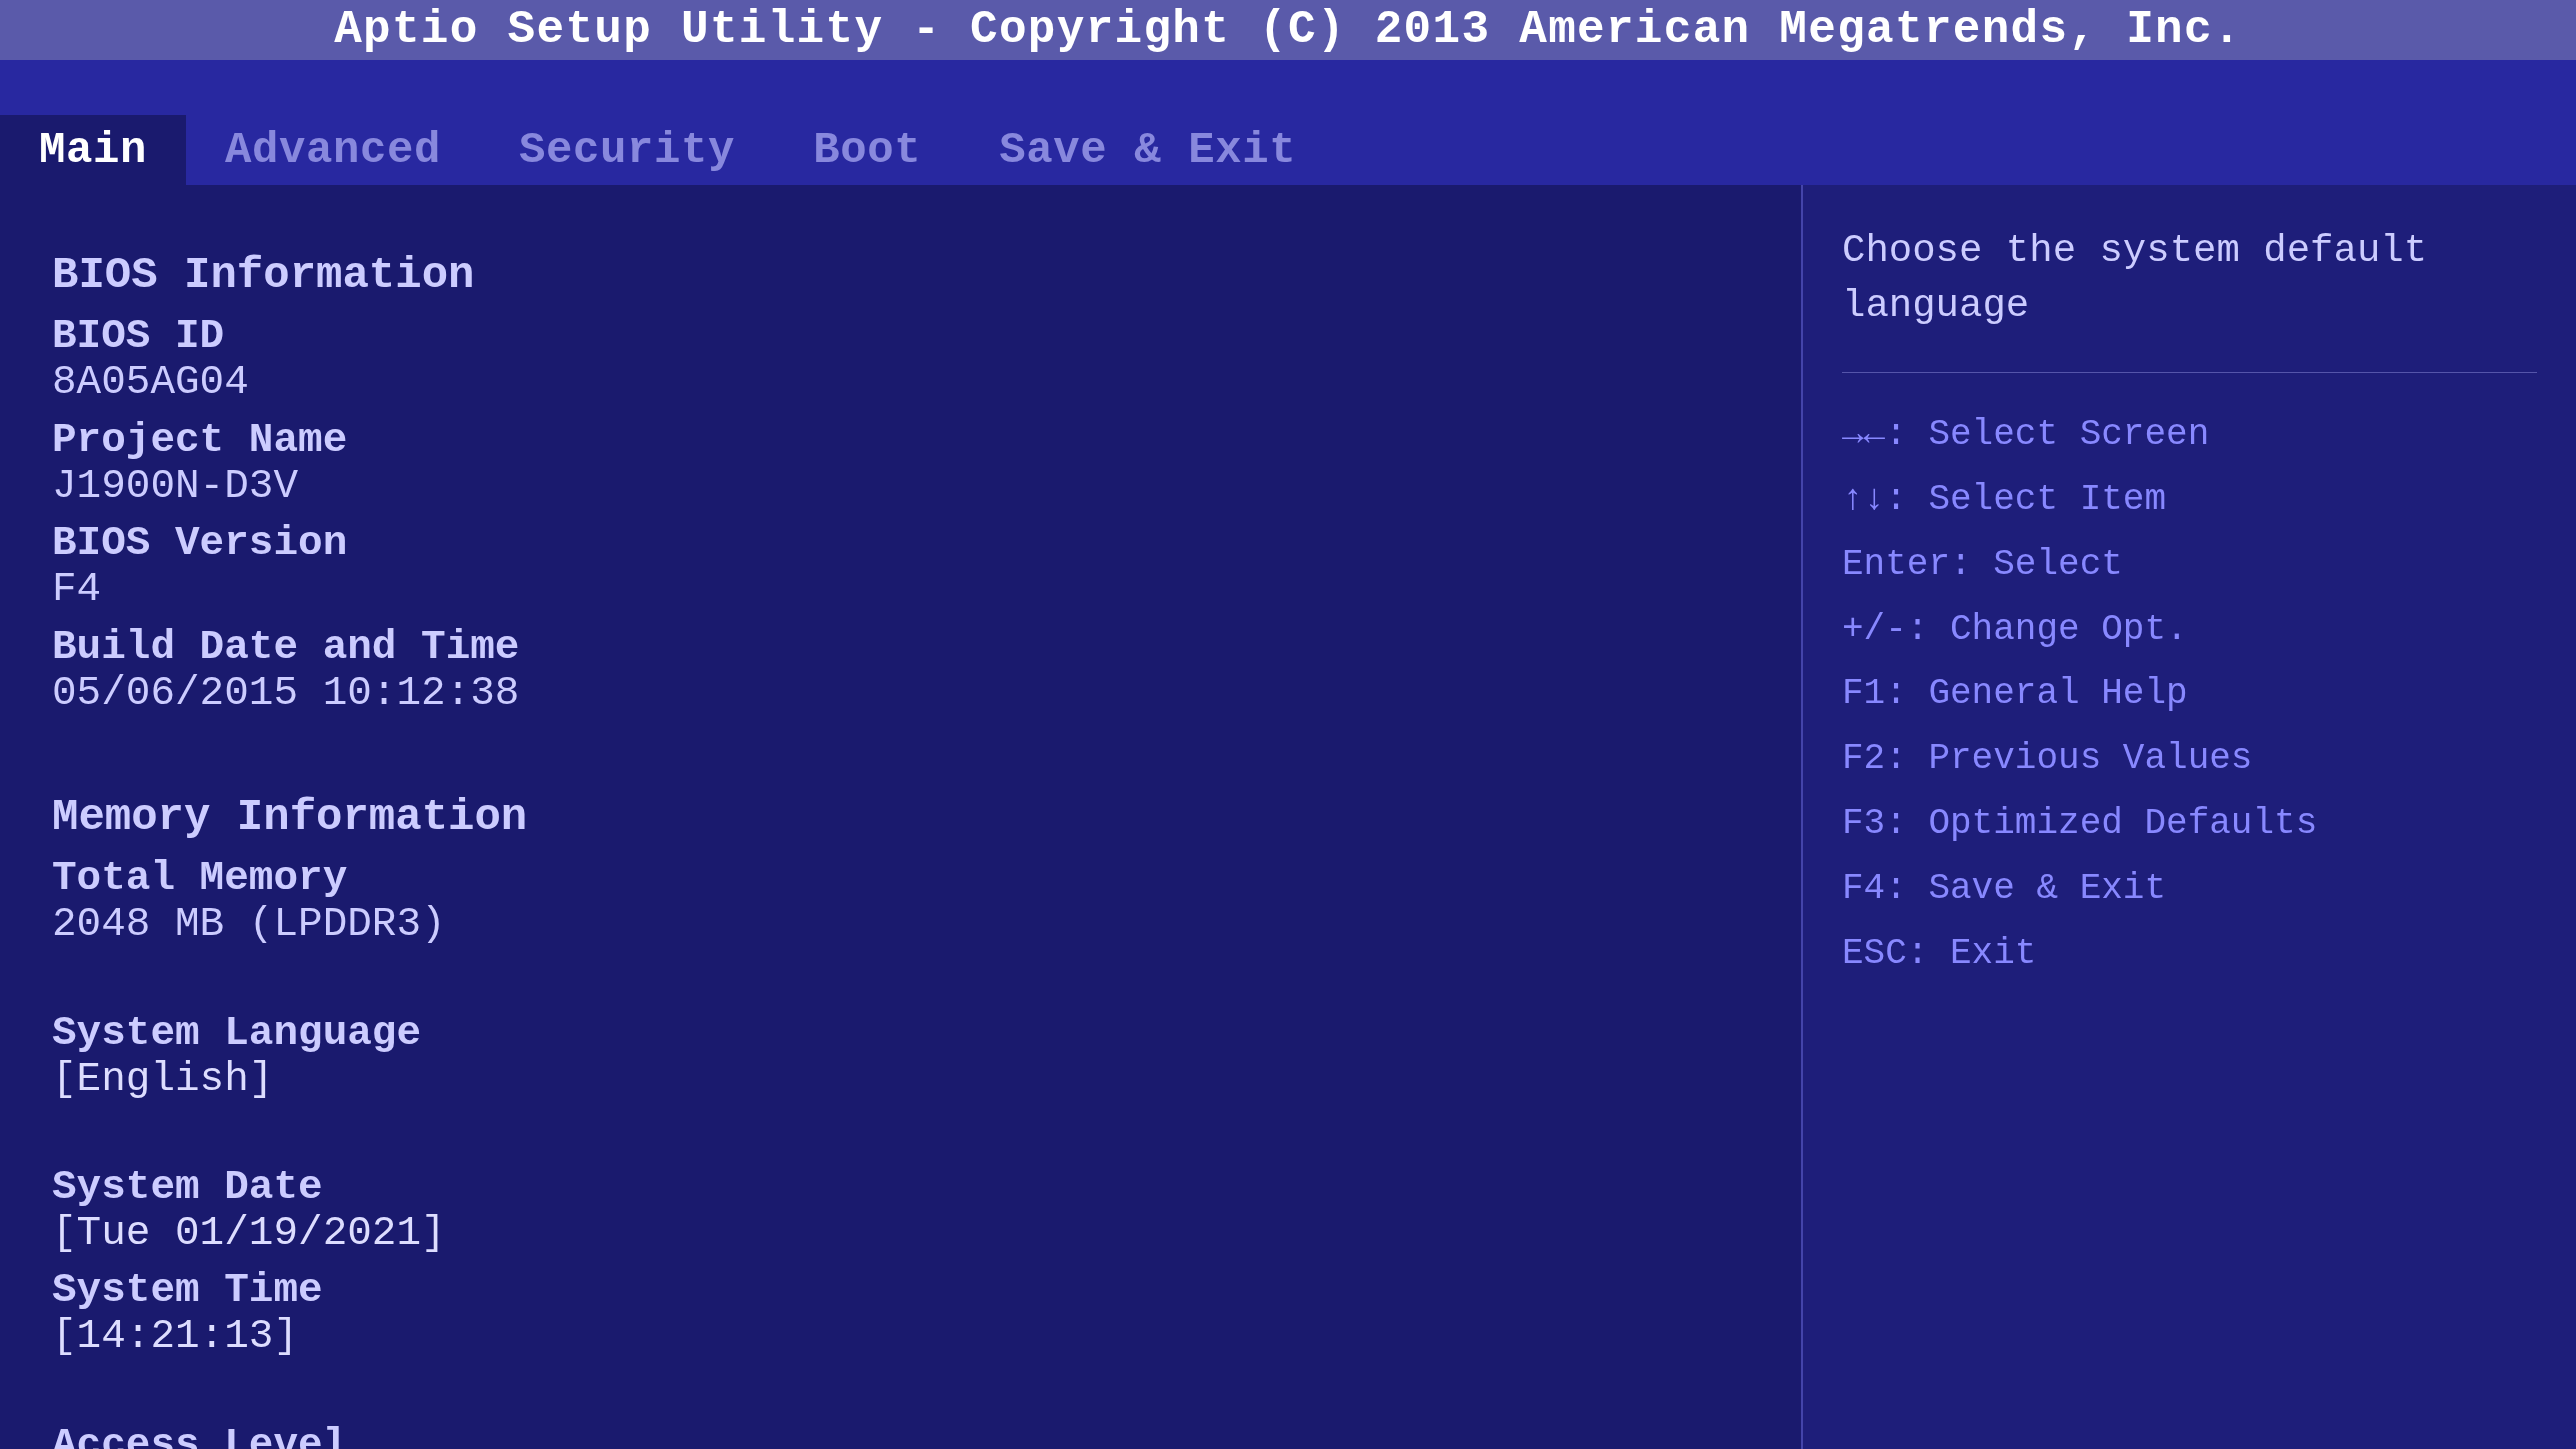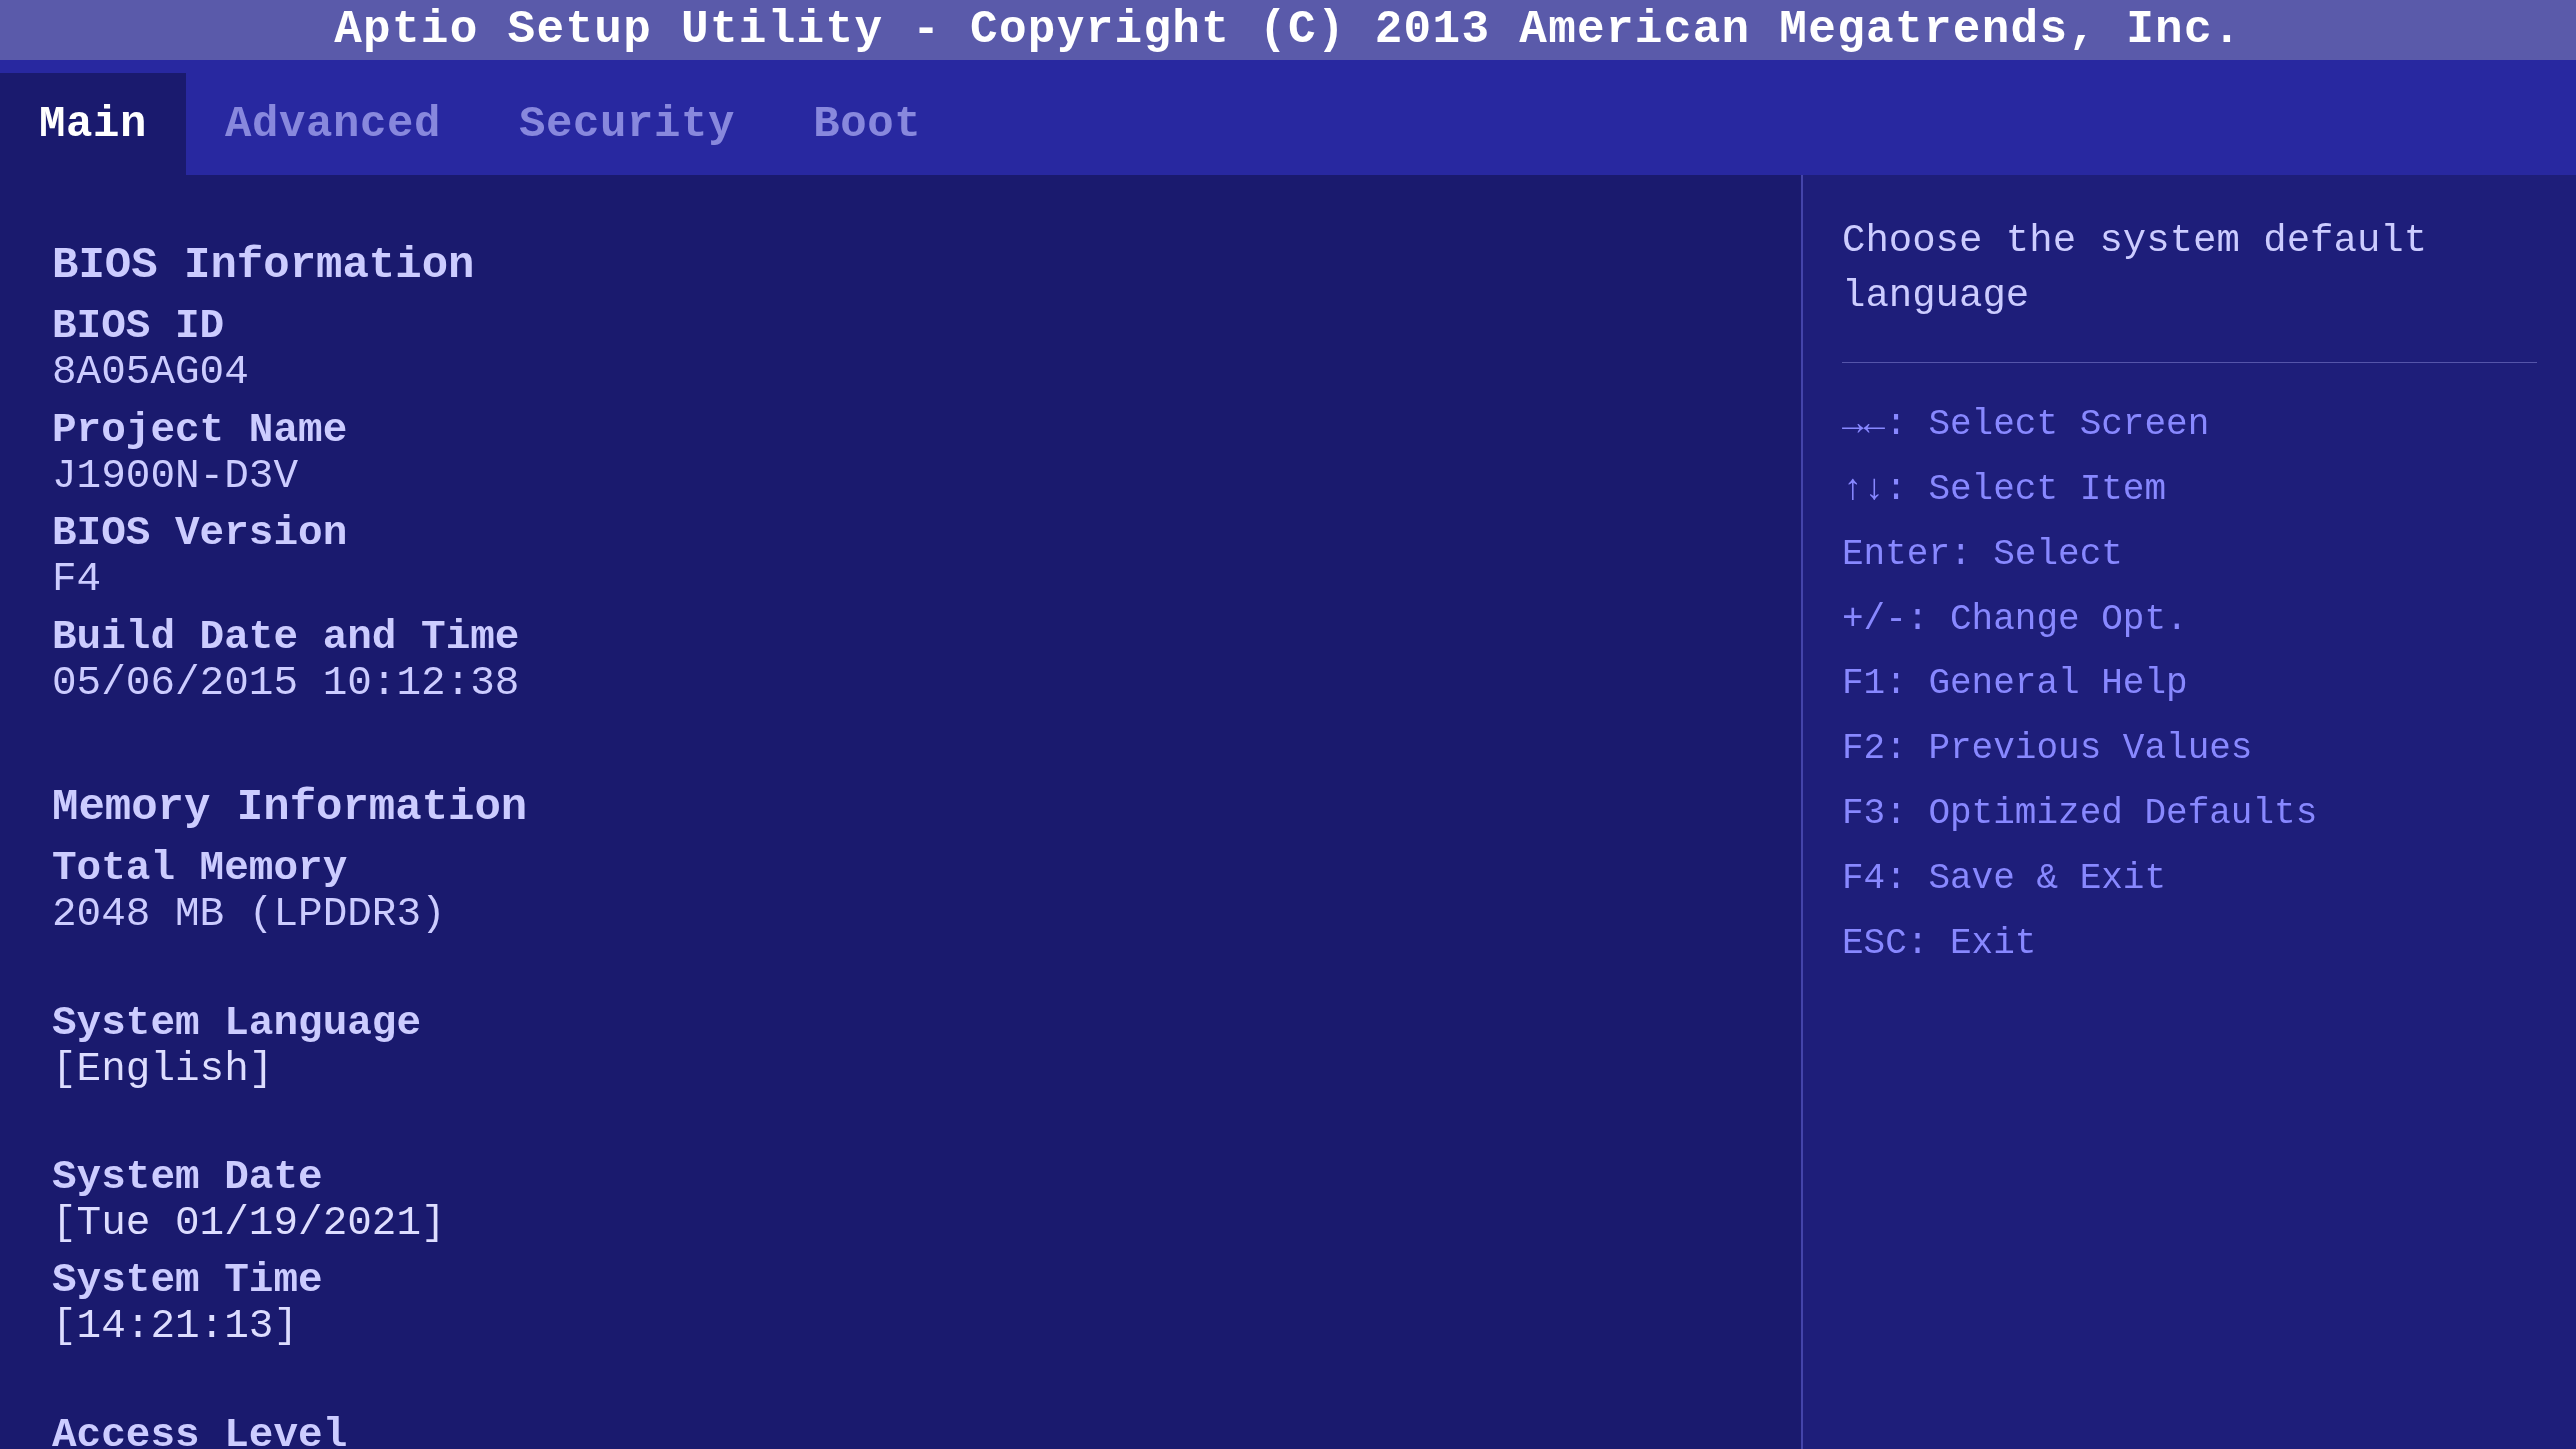--- a/index.html
+++ b/index.html
@@ -38,23 +38,24 @@
       background-color: #2828a0;
       display: flex;
       flex-direction: row;
       padding: 13px 0 0 0;
     }
 
     .nav-tab {
       color: #8888dd;
       font-size: 44px;
       font-weight: bold;
-      padding: 26px 39px;
+      padding: 10px 39px;
       cursor: pointer;
       letter-spacing: 0.6px;
+      margin-top: 42px;
     }
 
     .nav-tab.active {
       color: #ffffff;
       background-color: #1a1a6e;
     }
 
     
     #content-area {
       display: flex;
@@ -139,20 +140,21 @@
 
 <div id="title-bar">
   <span>Aptio Setup Utility - Copyright (C) 2013 American Megatrends, Inc.</span>
 </div>
 
 <div id="nav-bar">
   <div class="nav-tab active">Main</div>
   <div class="nav-tab">Advanced</div>
   <div class="nav-tab">Security</div>
   <div class="nav-tab">Boot</div>
+  <div class="nav-tab">Save &amp; Exit</div>
 </div>
 
 <div id="content-area">
 
   <div id="main-panel">
 
     <div class="section-header">BIOS Information</div>
 
     <div class="info-row">
       <span class="info-label">BIOS ID</span>

